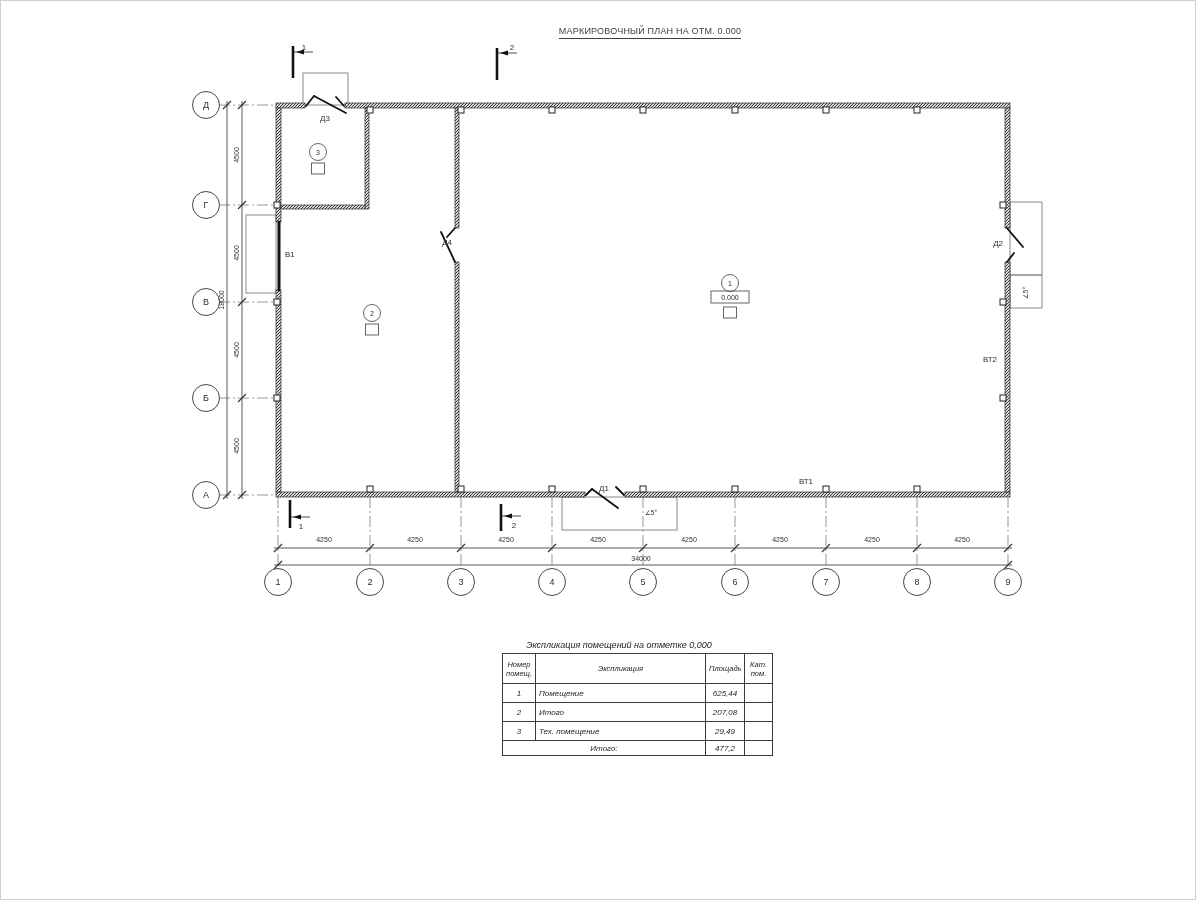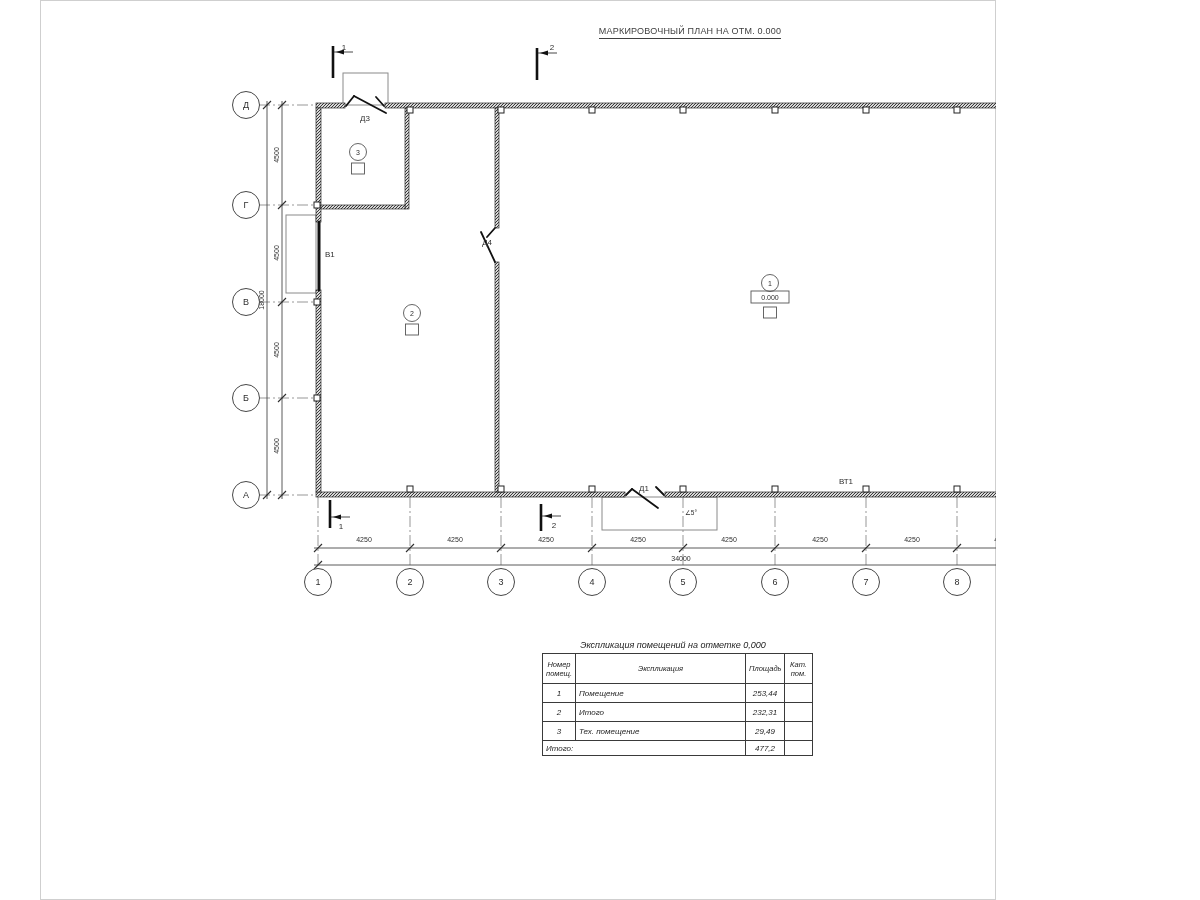--- a/index.html
+++ b/index.html
@@ -1,41 +1,41 @@
 <!DOCTYPE html>
 <html><head>
 <meta charset="utf-8">
 <style>
   html,body{margin:0;padding:0;background:#fff;}
   .page{
-    position:relative;width:956px;height:900px;background:#fff;
+    position:relative;width:1196px;height:900px;background:#fff;
     font-family:"Liberation Sans",sans-serif;color:#2e2e2e;overflow:hidden;
-    outline:1px solid #cfcfcf;outline-offset:-1px;margin-left:40px;
+    outline:1px solid #cfcfcf;outline-offset:-1px;
   }
   .drawing-title{
     position:absolute;left:450px;top:26px;width:400px;text-align:center;
     font-size:9px;letter-spacing:.2px;color:#3f3f3f;
   }
   .drawing-title span{border-bottom:1px solid #3f3f3f;padding-bottom:2px;}
   svg{position:absolute;left:0;top:0;font-family:"Liberation Sans",sans-serif;}
   svg text{fill:#2e2e2e;}
   .expl-title{
-    position:absolute;left:498px;top:640px;width:270px;text-align:center;
+    position:absolute;left:484px;top:640px;width:270px;text-align:center;
     font-size:9px;font-style:italic;color:#222;
   }
   table.expl{
     position:absolute;left:502px;top:653px;width:270px;
     border-collapse:collapse;table-layout:fixed;
     font-size:8px;font-style:italic;color:#1d1d1d;
   }
   table.expl td{border:0.8px solid #3a3a3a;padding:0 3px;overflow:hidden;}
   table.expl{border:1.5px solid #3a3a3a;}
   table.expl .hdr td{border-bottom:1.4px solid #3a3a3a;text-align:center;font-size:7.5px;font-style:italic;}
   .c{text-align:center;}
-  .r{text-align:left;font-style:italic;}
+  .r{text-align:center;font-style:italic;}
   .hrow{height:30px;}
   .drow{height:19px;}
   .trow{height:15px;}
 </style>
 </head>
 <body>
 
 <div class="page">
 
   <div class="drawing-title">
@@ -289,27 +289,27 @@
       <td>Экспликация</td>
       <td>Площадь</td>
       <td>
         <div>Кат.</div>
         <div>пом.</div>
       </td>
     </tr>
     <tr class="drow">
       <td class="c">1</td>
       <td>Помещение</td>
-      <td class="c">253,44</td>
+      <td class="c">625,44</td>
       <td></td>
     </tr>
     <tr class="drow">
       <td class="c">2</td>
       <td>Итого</td>
-      <td class="c">232,31</td>
+      <td class="c">207,08</td>
       <td></td>
     </tr>
     <tr class="drow">
       <td class="c">3</td>
       <td>Тех. помещение</td>
       <td class="c">29,49</td>
       <td></td>
     </tr>
     <tr class="trow">
       <td colspan="2" class="r">Итого:</td>

